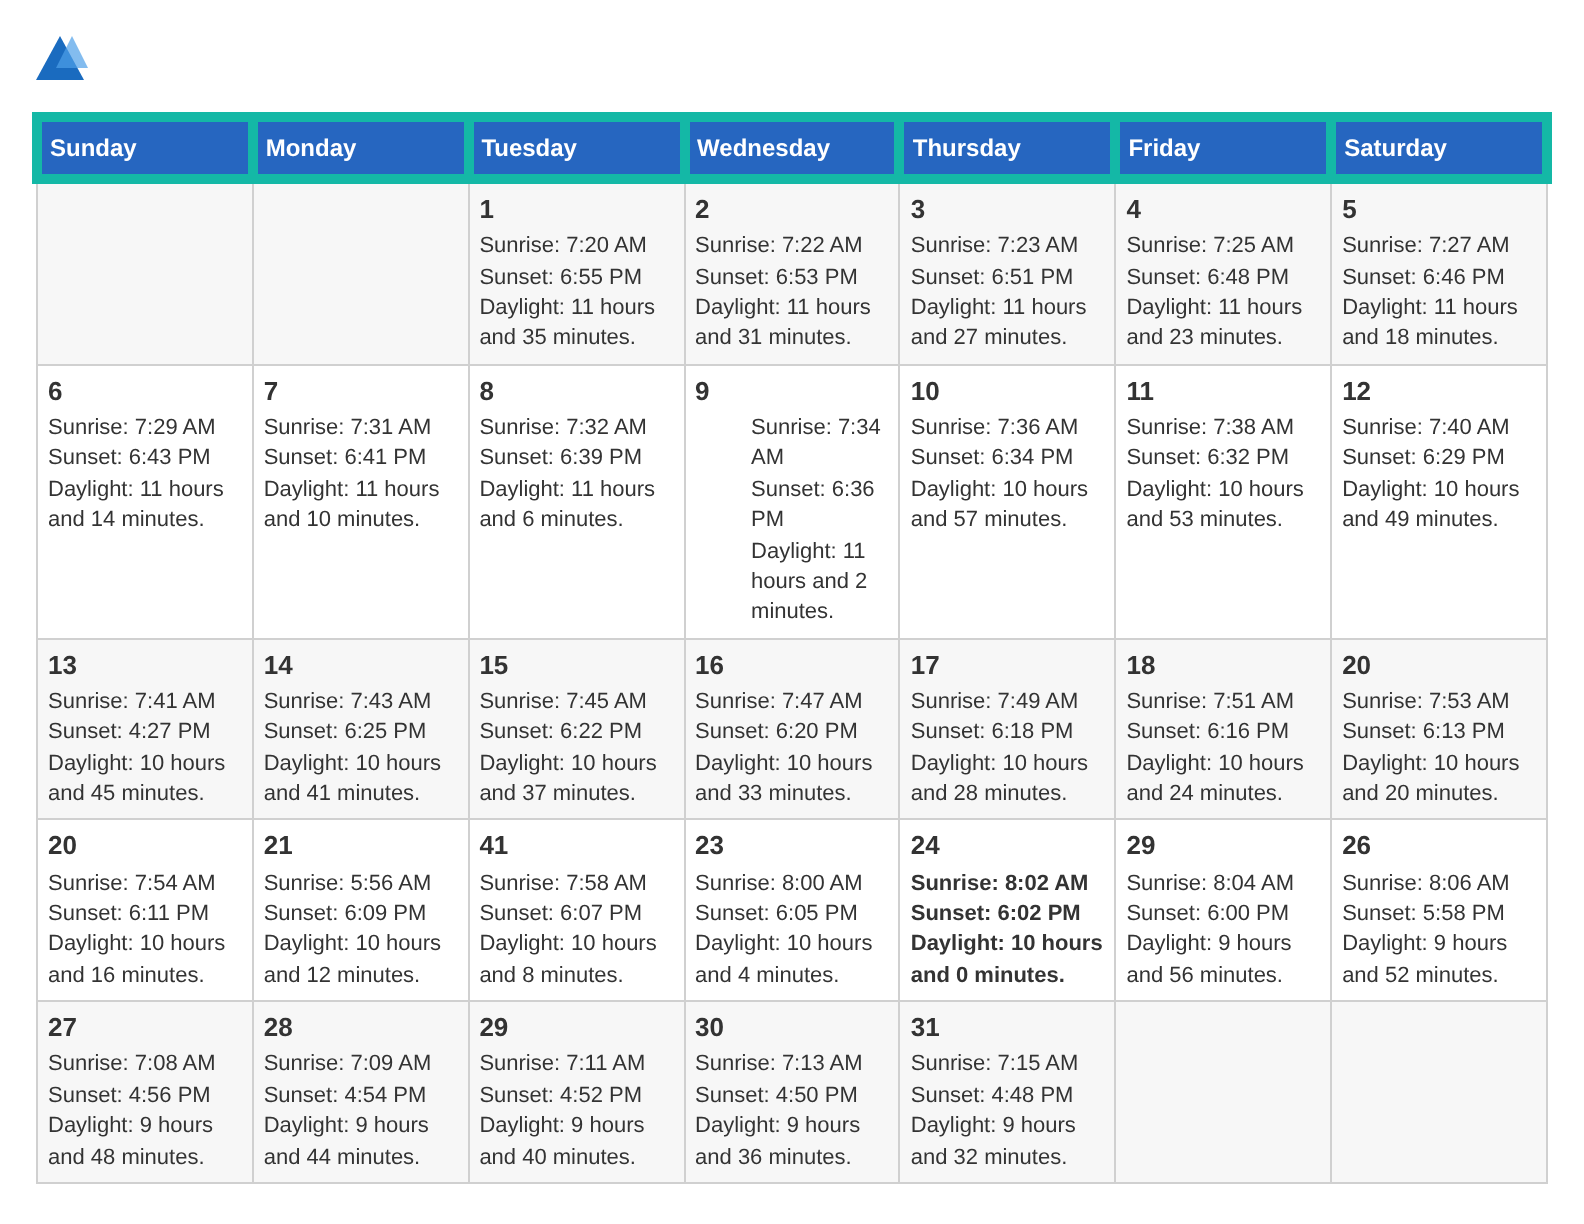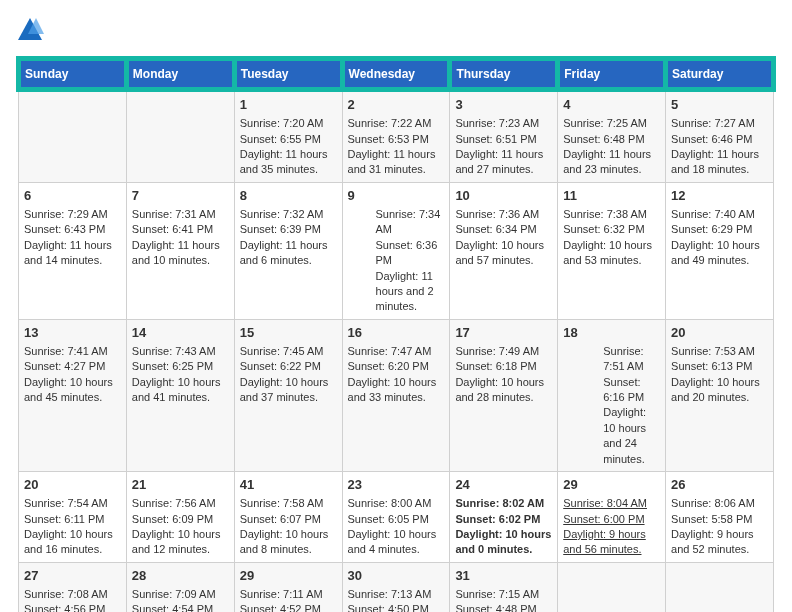--- a/index.html
+++ b/index.html
@@ -225,41 +225,41 @@
 Daylight: 10 hours and 33 minutes.</div>
         </td>
         <td>
           <span class="day-num">17</span>
           <div class="day-info" style="white-space: pre-line;">Sunrise: 7:49 AM
 Sunset: 6:18 PM
 Daylight: 10 hours and 28 minutes.</div>
         </td>
         <td>
           <span class="day-num">18</span>
-          <div class="day-info" style="white-space: pre-line; margin-left: 40px;">Sunrise: 7:51 AM
+          <div class="day-info" style="white-space: pre-line;">Sunrise: 7:51 AM
 Sunset: 6:16 PM
 Daylight: 10 hours and 24 minutes.</div>
         </td>
         <td>
           <span class="day-num">20</span>
           <div class="day-info" style="white-space: pre-line;">Sunrise: 7:53 AM
 Sunset: 6:13 PM
 Daylight: 10 hours and 20 minutes.</div>
         </td>
       </tr>
       <tr>
         <td>
           <span class="day-num">20</span>
           <div class="day-info" style="white-space: pre-line;">Sunrise: 7:54 AM
 Sunset: 6:11 PM
 Daylight: 10 hours and 16 minutes.</div>
         </td>
         <td>
           <span class="day-num">21</span>
-          <div class="day-info" style="white-space: pre-line;">Sunrise: 7:56 AM
+          <div class="day-info" style="white-space: pre-line;">Sunrise: 5:56 AM
 Sunset: 6:09 PM
 Daylight: 10 hours and 12 minutes.</div>
         </td>
         <td>
           <span class="day-num">41</span>
           <div class="day-info" style="white-space: pre-line;">Sunrise: 7:58 AM
 Sunset: 6:07 PM
 Daylight: 10 hours and 8 minutes.</div>
         </td>
         <td>
@@ -269,21 +269,21 @@
 Daylight: 10 hours and 4 minutes.</div>
         </td>
         <td>
           <span class="day-num">24</span>
           <div class="day-info" style="white-space: pre-line; font-weight: bold;">Sunrise: 8:02 AM
 Sunset: 6:02 PM
 Daylight: 10 hours and 0 minutes.</div>
         </td>
         <td>
           <span class="day-num">29</span>
-          <div class="day-info" style="white-space: pre-line; text-decoration: underline;">Sunrise: 8:04 AM
+          <div class="day-info" style="white-space: pre-line;">Sunrise: 8:04 AM
 Sunset: 6:00 PM
 Daylight: 9 hours and 56 minutes.</div>
         </td>
         <td>
           <span class="day-num">26</span>
           <div class="day-info" style="white-space: pre-line;">Sunrise: 8:06 AM
 Sunset: 5:58 PM
 Daylight: 9 hours and 52 minutes.</div>
         </td>
       </tr>

